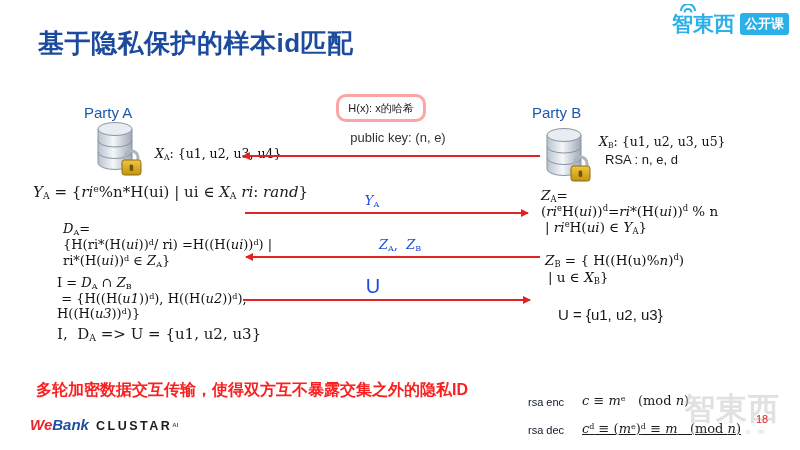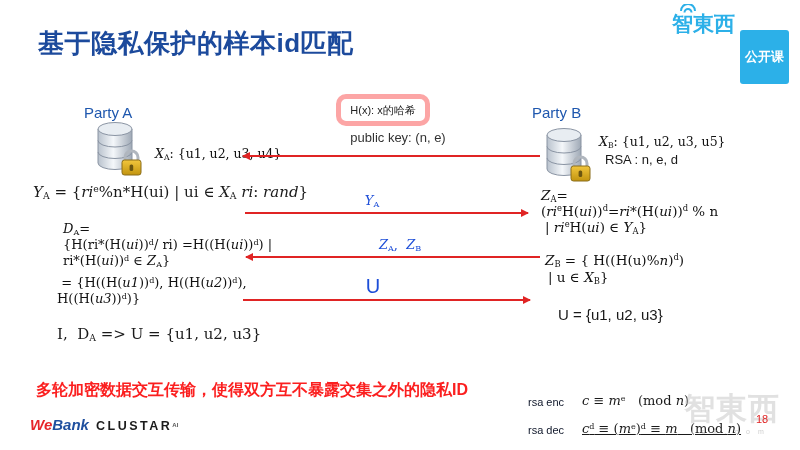--- a/index.html
+++ b/index.html
@@ -9,24 +9,24 @@
   .math{font-family:"DejaVu Serif","Liberation Serif",serif;}
   .sans{font-family:"Liberation Sans","DejaVu Sans",sans-serif;}
   .it{font-style:italic;}
   sub{font-size:0.62em;line-height:0;vertical-align:-0.25em;}
   sup{font-size:0.62em;line-height:0;vertical-align:0.55em;}
   #title{left:38px;top:26px;font-size:26px;font-weight:800;color:var(--title-blue);letter-spacing:0.5px;}
   
   #logo{left:672px;top:10px;display:flex;align-items:flex-start;gap:5px;}
   #logo .brand{font-size:21px;font-weight:800;color:var(--logo-cyan);letter-spacing:0px;}
   #logo .badge{font-size:13px;font-weight:700;color:#fff;background:var(--logo-cyan);
-               border-radius:3px;padding:18px 5px;margin-top:20px;}
+               border-radius:3px;padding:2px 5px;margin-top:3px;}
   #wifi{left:679px;top:4px;}
   
-  #hashbox{left:336px;top:94px;width:84px;height:22px;border:5px solid #fca5a5;border-radius:10px;
+  #hashbox{left:336px;top:94px;width:84px;height:22px;border:3px solid #fca5a5;border-radius:10px;
            display:flex;align-items:center;justify-content:center;font-size:11px;color:#222;background:#fff;}
   .party{font-size:15px;font-weight:400;color:var(--party-blue);}
   .setline{font-size:12.5px;color:#111;}
   
   .arrow{position:absolute;height:2px;background:var(--accent-red);}
   .arrow.right::after{content:'';position:absolute;right:-1px;top:-3px;width:0;height:0;
       border-top:4px solid transparent;border-bottom:4px solid transparent;border-left:8px solid var(--accent-red);}
   .arrow.left::before{content:'';position:absolute;left:-1px;top:-3px;width:0;height:0;
       border-top:4px solid transparent;border-bottom:4px solid transparent;border-right:8px solid var(--accent-red);}
   .msglabel{font-size:13px;color:#1d4ed8;text-align:center;}
@@ -120,20 +120,21 @@
     <div><span>(</span><span class="it">ri</span><sup>e</sup><span>H(</span><span class="it">ui</span><span>))</span><sup>d</sup><span>=</span><span class="it">ri</span><span>*(H(</span><span class="it">ui</span><span>))</span><sup>d</sup><span> % n</span></div>
     <div style="padding-left:4px;"><span>| </span><span class="it">ri</span><sup>e</sup><span>H(</span><span class="it">ui</span><span>) ∈ </span><span class="it">Y</span><sub>A</sub><span>}</span></div>
   </div>
 
   <div class="abs math fblock" style="left:545px;top:252px;font-size:13.5px;line-height:17px;">
     <div><span class="it">Z</span><sub>B</sub><span> = { H((H(u)%</span><span class="it">n</span><span>)</span><sup>d</sup><span>)</span></div>
     <div style="padding-left:3px;"><span>| u ∈ </span><span class="it">X</span><sub>B</sub><span>}</span></div>
   </div>
 
   <div class="abs math fblock" style="left:57px;top:275px;line-height:15.5px;">
+    <div><span>I = </span><span class="it">D</span><sub>A</sub><span> ∩ </span><span class="it">Z</span><sub>B</sub></div>
     <div><span>&nbsp;= {H((H(</span><span class="it">u1</span><span>))</span><sup>d</sup><span>), H((H(</span><span class="it">u2</span><span>))</span><sup>d</sup><span>),</span></div>
     <div><span>H((H(</span><span class="it">u3</span><span>))</span><sup>d</sup><span>)}</span></div>
   </div>
 
   <div class="abs sans msglabel" style="left:358px;top:275px;width:30px;font-size:20px;">U</div>
   <div class="arrow right" style="left:243px;top:299px;width:287px;"></div>
 
   <div class="abs sans" style="left:558px;top:306px;font-size:15px;">U = {u1, u2, u3}</div>
 
   <div class="abs math" style="left:57px;top:325px;font-size:15px;"><span>I,&nbsp;&nbsp;D</span><sub>A</sub><span> =&gt; U = {u1, u2, u3}</span></div>

